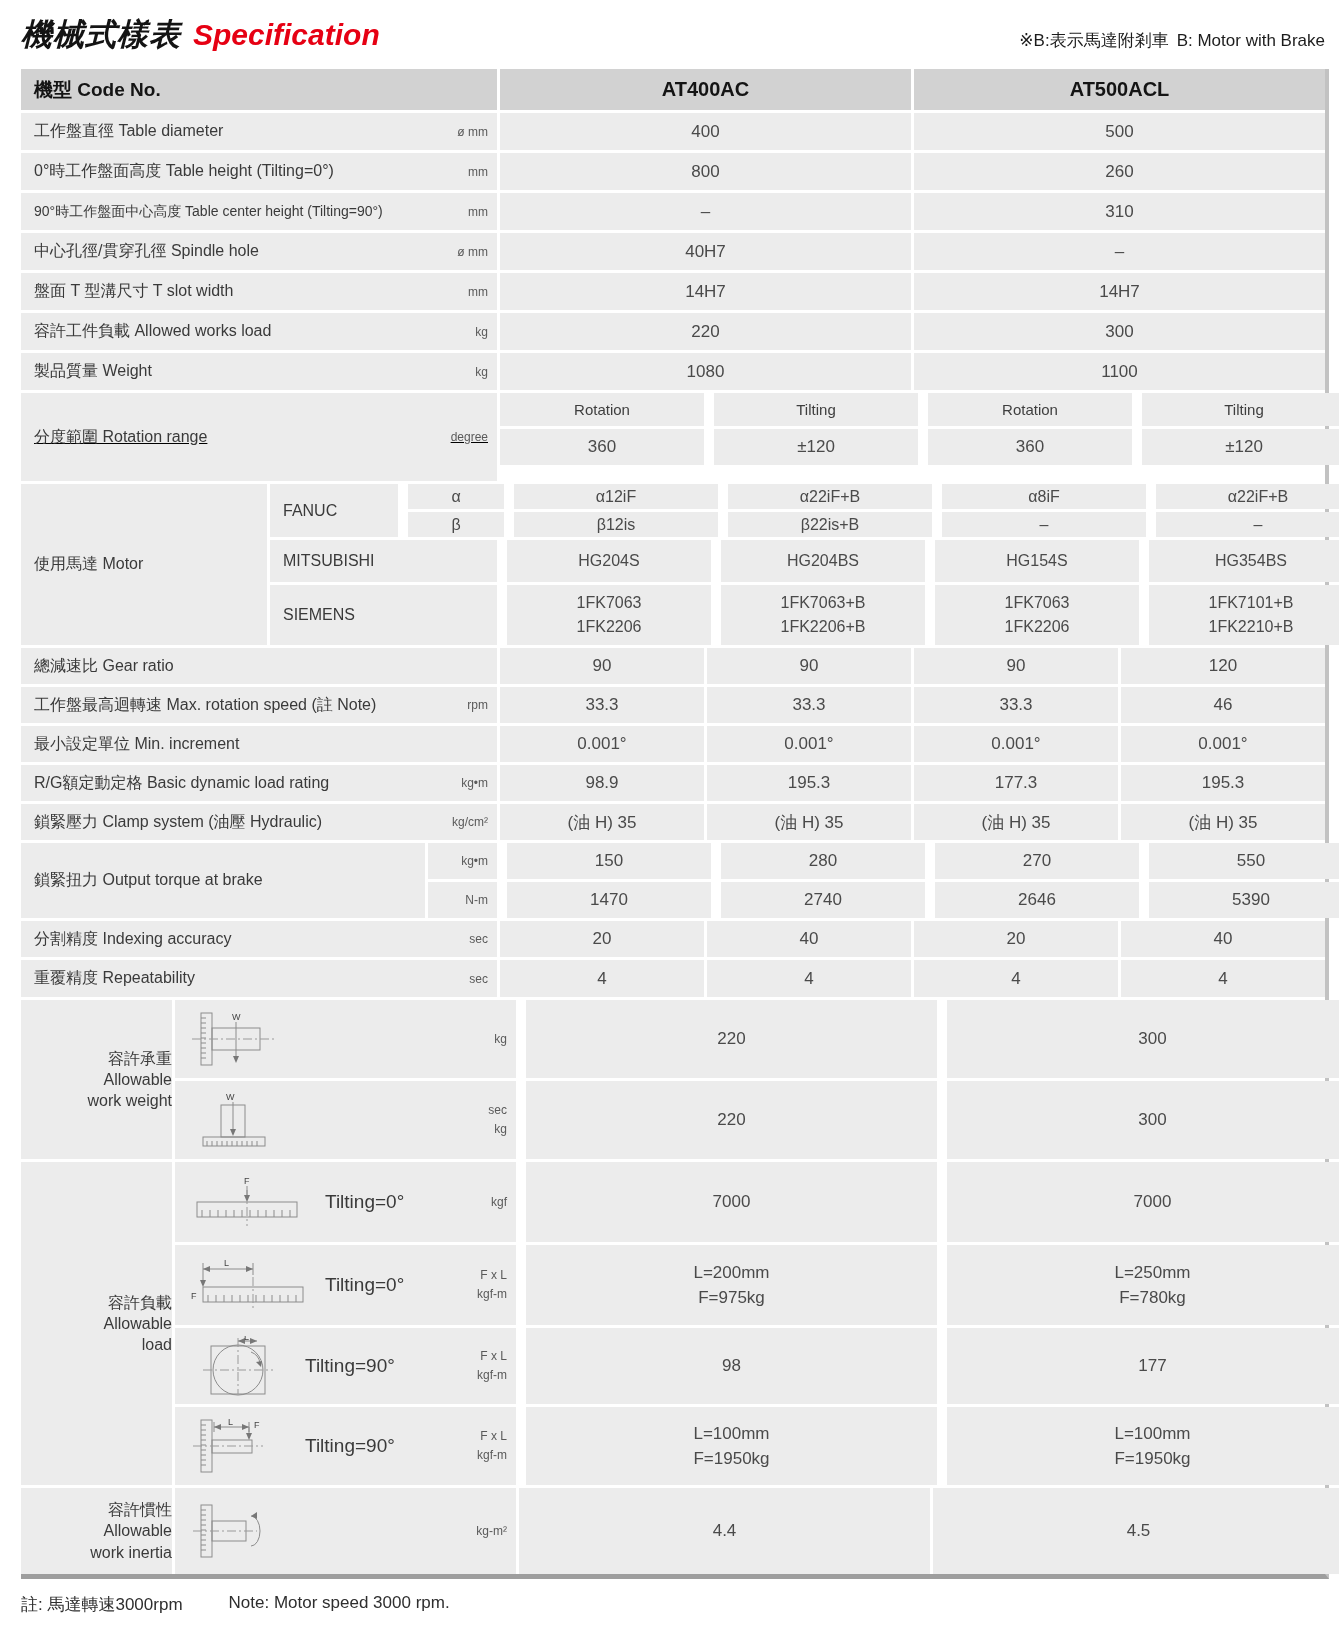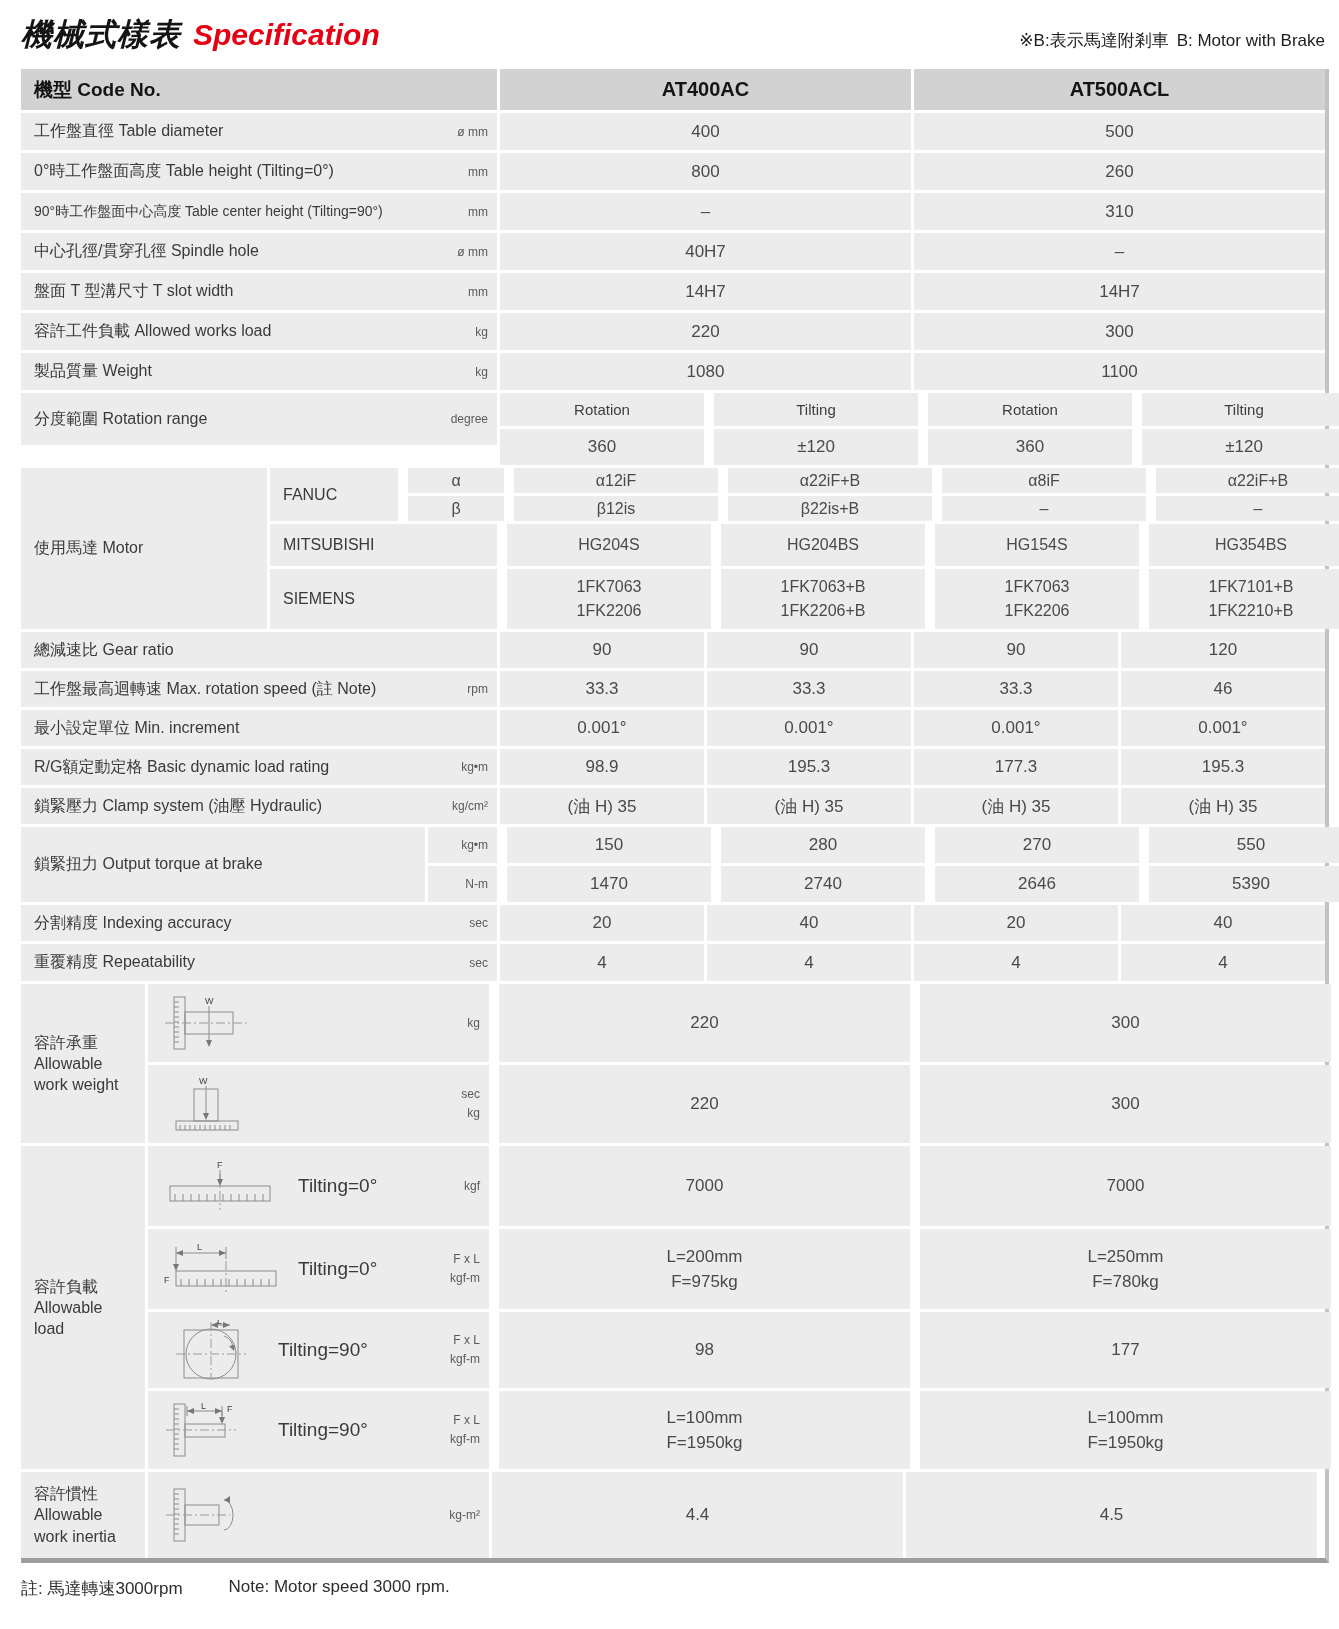--- a/index.html
+++ b/index.html
@@ -27,24 +27,24 @@
   .labm{background:#ececec;box-sizing:border-box;flex-shrink:0;display:flex;flex-direction:column;
         justify-content:center;padding-left:13px;font-size:16px;color:#3a3a3a;line-height:1.32;}
   .brand{justify-content:flex-start;padding-left:13px;font-size:16px;color:#3a3a3a;}
   .dcell{background:#ececec;display:flex;align-items:center;box-sizing:border-box;flex-shrink:0;
          padding:0 9px 0 14px;}
   .tilt{font-size:19px;color:#3a3a3a;margin-left:16px;white-space:nowrap;}
   .uwrap{margin-left:auto;text-align:right;font-size:12px;color:#5a5a5a;line-height:1.55;}
   .c2l{flex-direction:column;line-height:1.5;}
   .mot{font-size:16px;}
   .subhdr{font-size:15px;color:#3e3e3e;}
-  .w69{width:69px;}.w96{width:96px;}.w128{width:128px;}.w132{width:124px;}
+  .w69{width:69px;}.w96{width:96px;}.w128{width:128px;}.w132{width:151px;align-items:flex-end;}
   .w204{width:204px;}.w227{width:227px;}.w246{width:246px;}.w341{width:341px;}.w411{width:411px;}
   .h25{height:25px;}.h33{height:33px;}.h36{height:36px;}.h37{height:37px;}.h41{height:41px;}
-  .h42{height:42px;}.h53{height:53px;}.h60{height:60px;}.h72{height:52px;}.h75{height:75px;}
+  .h42{height:42px;}.h53{height:53px;}.h60{height:60px;}.h72{height:88px;text-decoration:underline;}.h75{height:75px;}
   .h76{height:76px;}.h78{height:78px;}.h80{height:80px;}.h86{height:86px;}
   .h159{height:159px;}.h161{height:161px;}.h323{height:323px;}
   .diag{flex-shrink:0;}
   .diag line,.diag rect,.diag path,.diag circle{stroke:#8c8c8c;stroke-width:1;fill:none;}
   .diag .dd{stroke:#9a9a9a;stroke-dasharray:9 3 2 3;}
   .diag polygon{fill:#777;stroke:none;}
   .diag text{fill:#444;font-size:9px;stroke:none;font-family:"Liberation Sans",sans-serif;}
   .footnote{display:flex;margin:14px 0 0 21px;font-size:17px;color:#2e2e2e;gap:46px;}
 </style>
 </head>

